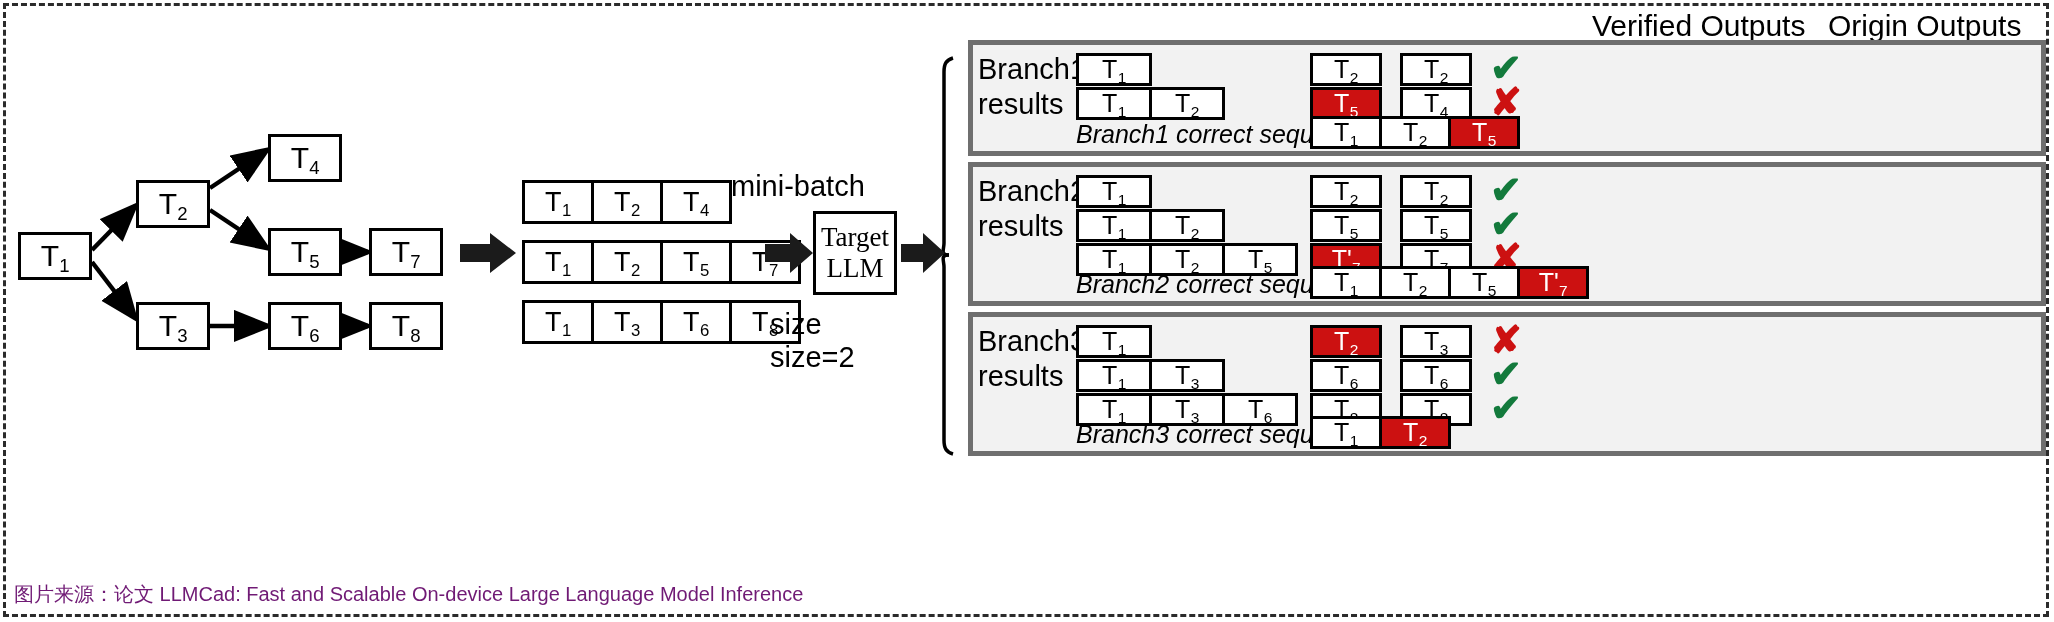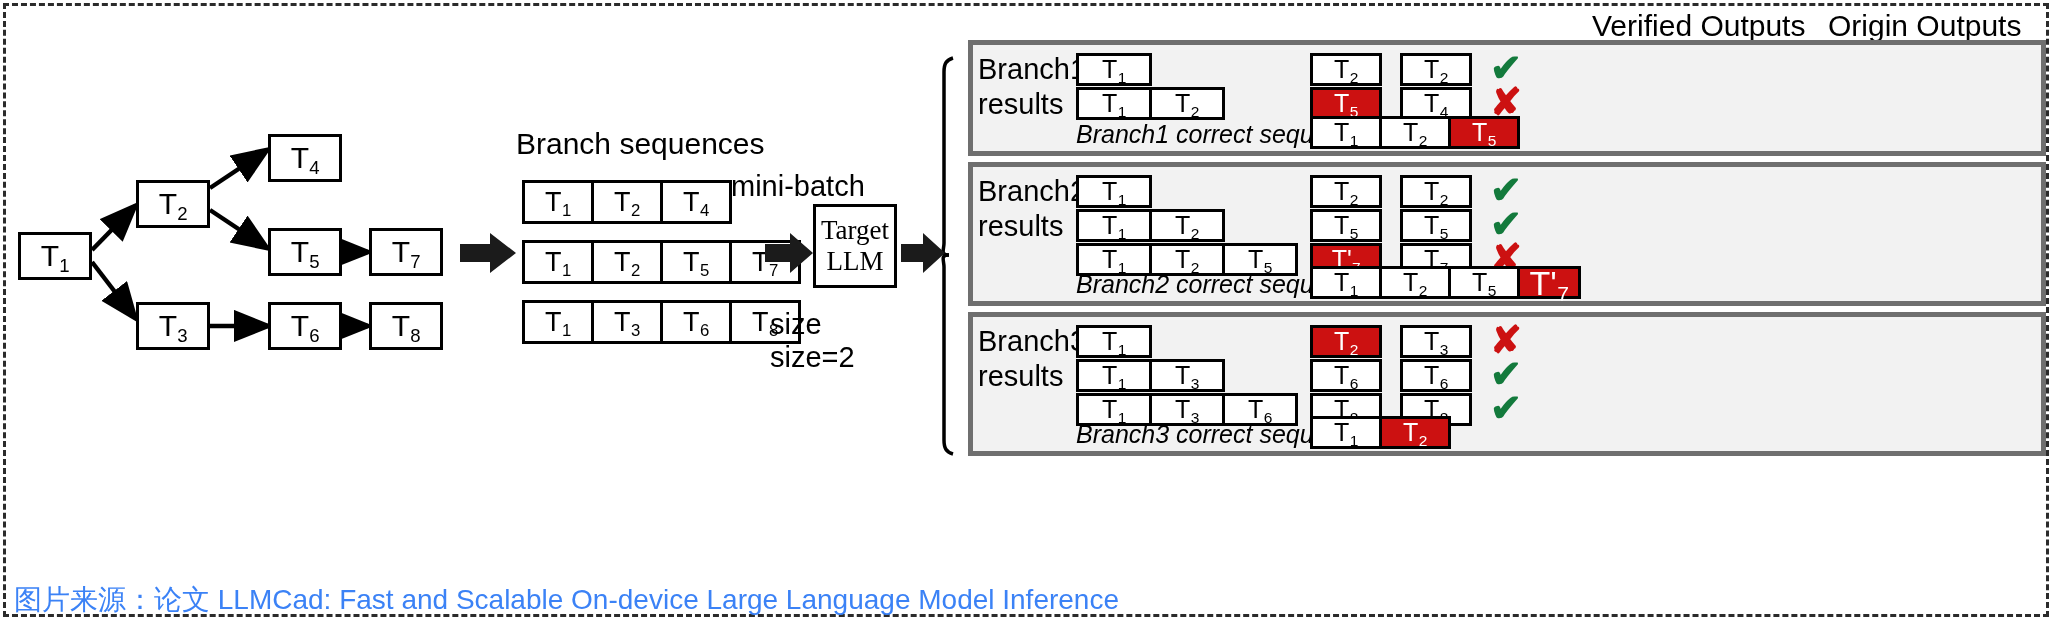--- a/index.html
+++ b/index.html
@@ -100,22 +100,22 @@
   .mark {
     position: absolute;
     line-height: 1;
     font-weight: bold;
   }
   .tick { color: #137a3c; }
   .cross { color: #cc1111; }
 
   .srcnote {
     position: absolute;
-    font-size: 28px;
-    color: #3b82f6;
+    font-size: 20px;
+    color: #701a75;
     white-space: nowrap;
   }
   .serif { font-family: "Liberation Serif", serif; }
 </style>
 </head>
 <body>
 
 <div id="page">
 
   <div class="dashed-frame"></div>
@@ -185,21 +185,20 @@
   <div class="tbox node" style="left:369px; top:302px;">
     <span class="tk">T<sub>8</sub></span>
   </div>
 
   <div class="fat-arrow" style="left:460px; top:232px; width:56px; height:42px;">
     <svg viewBox="0 0 56 42" width="56" height="42">
       <path d="M0,12 L30,12 L30,1 L56,21 L30,41 L30,30 L0,30 z" fill="#1b1b1b"></path>
     </svg>
   </div>
 
-  <div class="label" style="left:516px; top:126px; font-size:30px;">Branch sequences</div>
 
   <div id="branch-seq-rows">
       <div>
         <div class="tbox" style="left: 522px; top: 180px; width: 72px; height: 44px; font-size: 27px;">
           <span class="tk">T<sub>1</sub></span>
         </div>
         <div class="tbox" style="left: 591px; top: 180px; width: 72px; height: 44px; font-size: 27px;">
           <span class="tk">T<sub>2</sub></span>
         </div>
         <div class="tbox" style="left: 660px; top: 180px; width: 72px; height: 44px; font-size: 27px;">
@@ -240,21 +239,21 @@
 
   <div class="label" style="left:770px; top:307px; font-size:29px;">size</div>
   <div class="label" style="left:770px; top:340px; font-size:29px;">size=2</div>
 
   <div class="fat-arrow" style="left:765px; top:232px; width:48px; height:42px;">
     <svg viewBox="0 0 48 42" width="48" height="42">
       <path d="M0,12 L25,12 L25,1 L48,21 L25,41 L25,30 L0,30 z" fill="#1b1b1b"></path>
     </svg>
   </div>
 
-  <div class="tbox serif" style="left:813px; top:204px; width:84px; height:84px; flex-direction:column; font-size:27px;">
+  <div class="tbox serif" style="left:813px; top:211px; width:84px; height:84px; flex-direction:column; font-size:27px;">
     <span style="line-height:1.15;">Target</span>
     <span style="line-height:1.15;">LLM</span>
   </div>
 
   <div class="fat-arrow" style="left:901px; top:232px; width:44px; height:42px;">
     <svg viewBox="0 0 44 42" width="44" height="42">
       <path d="M0,12 L22,12 L22,1 L44,21 L22,41 L22,30 L0,30 z" fill="#1b1b1b"></path>
     </svg>
   </div>
 
@@ -343,21 +342,21 @@
       <div class="correct-label" style="left: 1076px; top: 270px;">Branch2 correct sequence</div>
       <div class="tbox" style="left: 1310px; top: 266px; width: 72px; height: 33px; font-size: 25px;">
         <span class="tk">T<sub>1</sub></span>
       </div>
       <div class="tbox" style="left: 1379px; top: 266px; width: 72px; height: 33px; font-size: 25px;">
         <span class="tk">T<sub>2</sub></span>
       </div>
       <div class="tbox" style="left: 1448px; top: 266px; width: 72px; height: 33px; font-size: 25px;">
         <span class="tk">T<sub>5</sub></span>
       </div>
-      <div class="tbox red" style="left: 1517px; top: 266px; width: 64px; height: 33px; font-size: 34px;">
+      <div class="tbox red" style="left: 1517px; top: 266px; width: 72px; height: 33px; font-size: 25px;">
         <span class="tk">T'<sub>7</sub></span>
       </div>
       <div class="branch-panel" style="left: 968px; top: 312px; width: 1078px; height: 144px;"></div>
       <div class="panel-title" style="left: 978px; top: 324px;">Branch3</div>
       <div class="panel-title" style="left: 978px; top: 359px;">results</div>
       <div class="tbox" style="left: 1076px; top: 325px; width: 76px; height: 33px; font-size: 25px;">
         <span class="tk">T<sub>1</sub></span>
       </div>
       <div class="tbox red" style="left: 1310px; top: 325px; width: 72px; height: 33px; font-size: 25px;">
         <span class="tk">T<sub>2</sub></span>

